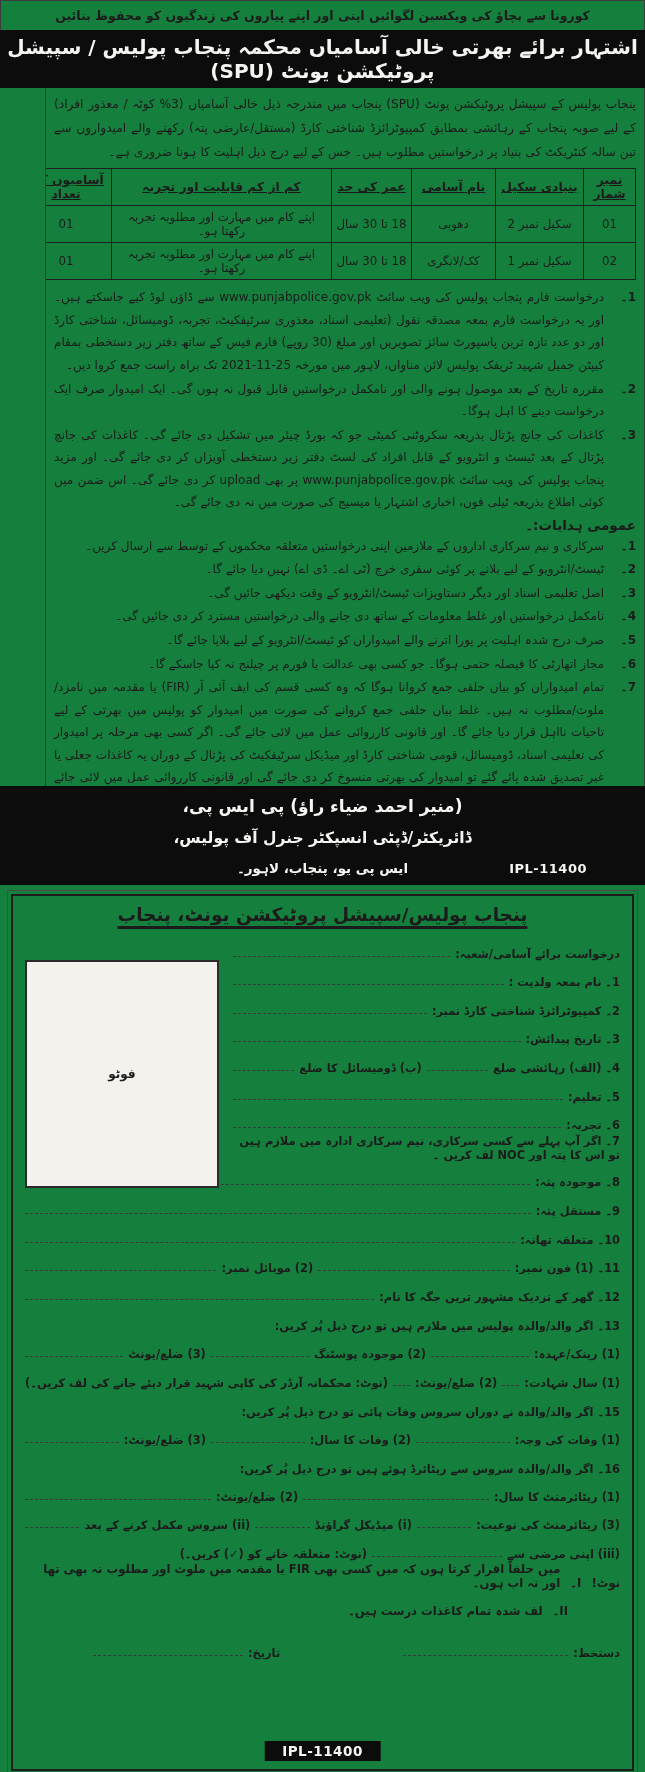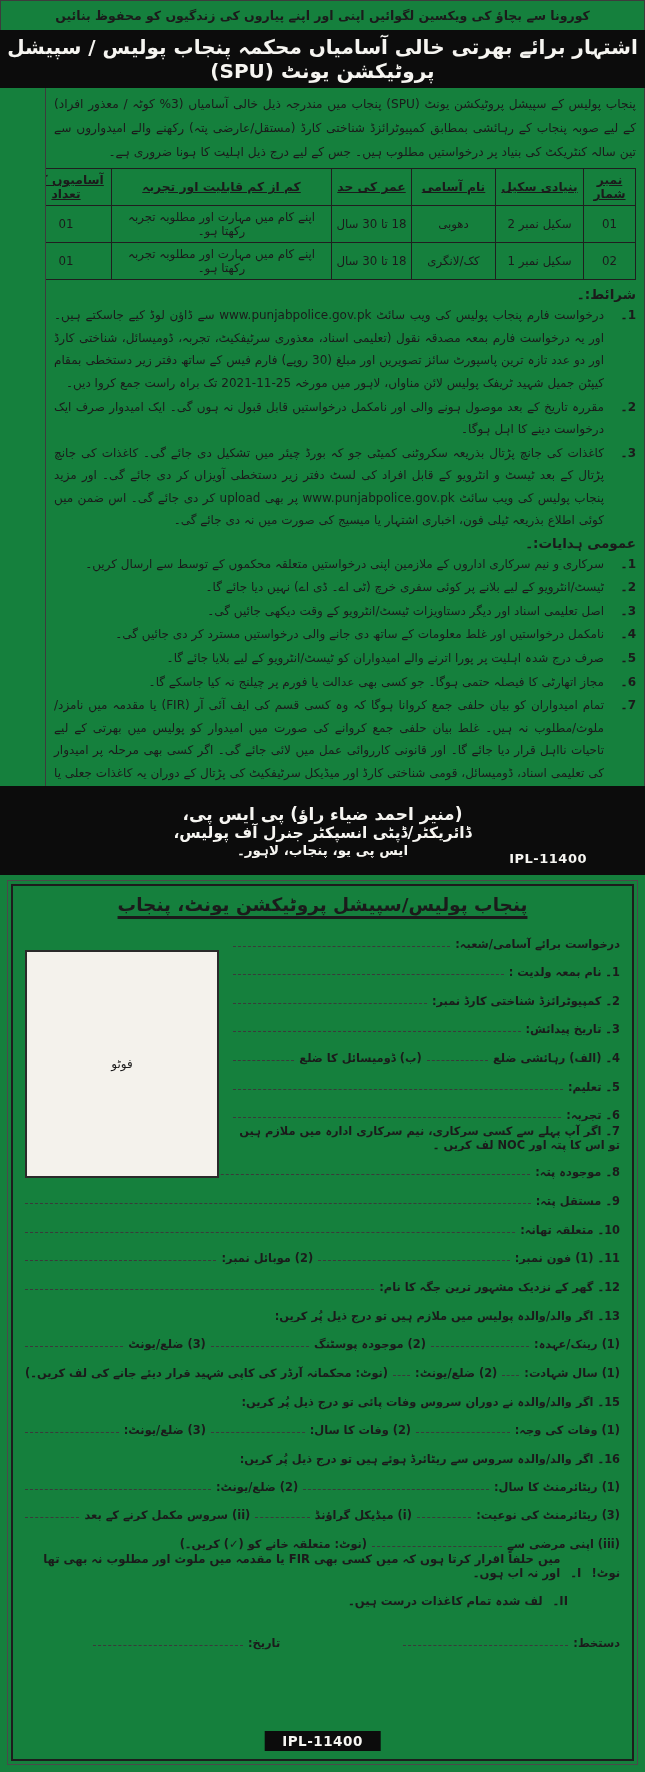--- a/index.html
+++ b/index.html
@@ -28,22 +28,22 @@
   .intro{font-size:12.2px;line-height:1.95;text-align:justify;font-weight:500;}
   table.vac{width:100%;border-collapse:collapse;table-layout:fixed;margin:4px 0 6px;}
   .vac th,.vac td{border:1.6px solid #1f1f1f;padding:4px 4px;text-align:center;font-size:11.8px;overflow:hidden;}
   .vac th{font-weight:bold;font-size:12.3px;text-decoration:underline;}
   .sec-head{font-weight:bold;font-size:13.5px;margin:3px 0 2px;}
   .num-item{display:flex;gap:8px;font-size:12px;line-height:1.88;margin-bottom:1px;}
   .num-item .n{flex:none;min-width:24px;font-weight:bold;}
   .num-item .t{flex:1;text-align:justify;}
   
   .sig-block{
-    height:89px;background:#0c0c0c;color:#f6f5f1;position:relative;
-    display:flex;flex-direction:column;align-items:center;justify-content:center;gap:0;
+    height:99px;background:#0c0c0c;color:#f6f5f1;position:relative;
+    display:flex;flex-direction:column;align-items:center;justify-content:center;gap:13px;
   }
   .sig-block .l1{font-size:17px;font-weight:bold;}
   .sig-block .l2{font-size:15.5px;font-weight:bold;}
   .sig-block .l3{font-size:13.5px;font-weight:bold;}
   .sig-ipl{
     position:absolute;right:58px;bottom:9px;direction:ltr;
     font-size:13px;font-weight:bold;letter-spacing:.5px;
   }
   
   .form-wrap{height:897px;box-sizing:border-box;padding:5px 7px 7px;border-radius:17px;}
@@ -52,21 +52,21 @@
     height:100%;box-sizing:border-box;border:2px solid #1d1d1d;position:relative;
     padding:6px 12px 6px 12px;overflow:hidden;
   }
   .form-title{
     text-align:center;font-size:18.5px;font-weight:bold;margin:2px 0 8px;
     text-decoration:underline;text-decoration-thickness:2.5px;text-underline-offset:5px;
   }
   .photo{
     position:absolute;top:64px;left:12px;width:190px;height:224px;
     border:2px solid #2a2a2a;background:#f4f2ec;
-    display:flex;align-items:center;justify-content:center;font-size:12px;font-weight:normal;
+    display:flex;align-items:center;justify-content:center;font-size:12px;font-weight:bold;
   }
   .frow{display:flex;align-items:flex-end;gap:5px;min-height:28.6px;font-size:11.4px;font-weight:bold;}
   .frow.narrow{margin-left:208px;}
   .fl{flex:none;white-space:nowrap;padding-bottom:1px;}
   .dash{flex:1;border-bottom:1.8px dashed #3a3a3a;height:2px;margin-bottom:5px;}
   .dash.fx{flex:none;}
   .sp{flex:none;height:2px;}
   .ftext{min-height:28.6px;display:flex;align-items:flex-end;font-size:11.4px;font-weight:bold;}
   .noterow{display:flex;gap:10px;align-items:flex-end;min-height:28px;font-size:11.6px;font-weight:bold;}
   .noterow .rn{flex:none;}
@@ -125,21 +125,20 @@
         <td>02</td>
         <td>سکیل نمبر 1</td>
         <td>کک/لانگری</td>
         <td>18 تا 30 سال</td>
         <td>اپنے کام میں مہارت اور مطلوبہ تجربہ رکھتا ہو۔</td>
         <td>01</td>
       </tr>
     </tbody>
       </table>
 
-    <div class="sec-head">شرائط:۔</div>
 
     <div class="num-item">
       <span class="n">1۔</span>
       <span class="t">درخواست فارم پنجاب پولیس کی ویب سائٹ www.punjabpolice.gov.pk سے ڈاؤن لوڈ کیے جاسکتے ہیں۔ اور یہ درخواست فارم بمعہ مصدقہ نقول (تعلیمی اسناد، معذوری سرٹیفکیٹ، تجربہ، ڈومیسائل، شناختی کارڈ اور دو عدد تازہ ترین پاسپورٹ سائز تصویریں اور مبلغ (30 روپے) فارم فیس کے ساتھ دفتر زیر دستخطی بمقام کیپٹن جمیل شہید ٹریفک پولیس لائن مناواں، لاہور میں مورخہ 25-11-2021 تک براہ راست جمع کروا دیں۔</span>
     </div>
     <div class="num-item">
       <span class="n">2۔</span>
       <span class="t">مقررہ تاریخ کے بعد موصول ہونے والی اور نامکمل درخواستیں قابل قبول نہ ہوں گی۔ ایک امیدوار صرف ایک درخواست دینے کا اہل ہوگا۔</span>
     </div>
     <div class="num-item">

